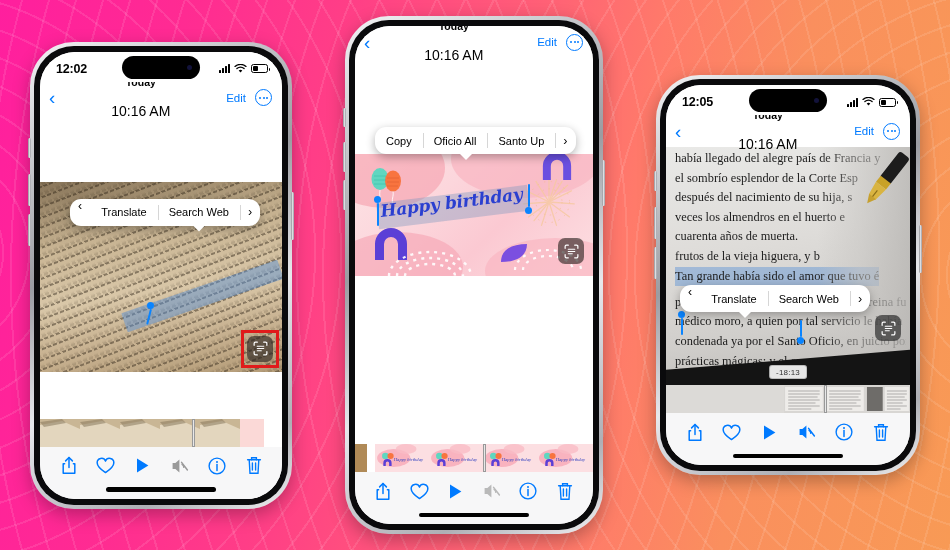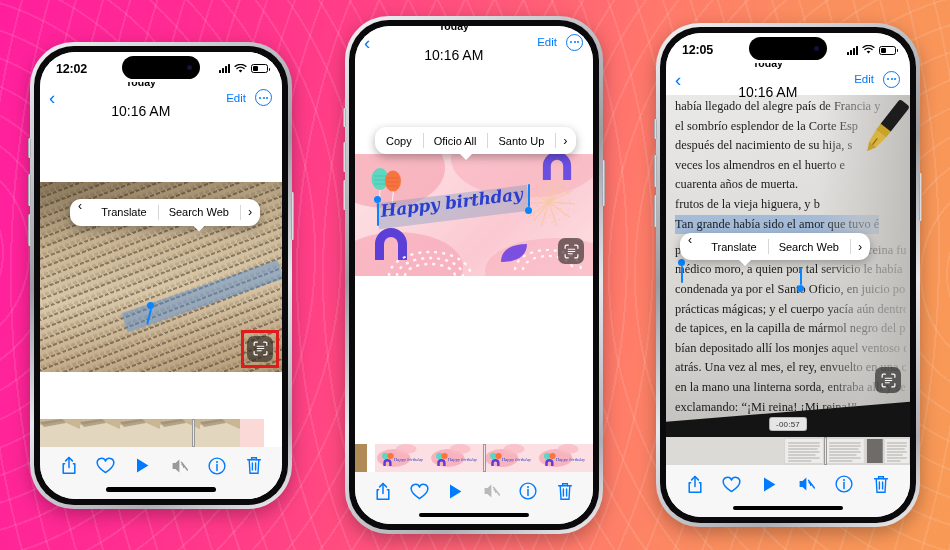--- a/index.html
+++ b/index.html
@@ -39,21 +39,21 @@
   .phone {
     position: relative;
     width: 262px; height: 467px;
     border-radius: 44px;
     background: linear-gradient(150deg,#f2f2f4 0%,#cfd0d4 16%,#9b9ca2 40%,#e7e8ec 62%,#aeafb5 86%,#f0f0f2 100%);
     padding: 4px;
     box-shadow: 0 6px 18px rgba(0,0,0,.28);
     flex: 0 0 auto;
   }
   .phone.p2 { width: 258px; height: 518px; }
-  .phone.p3 { width: 264px; height: 504px; }
+  .phone.p3 { width: 264px; height: 400px; }
   .bezel {
     position: absolute; inset: 4px;
     border-radius: 40px;
     background: #0a0a0c;
     padding: 6px;
   }
   .screen {
     position: absolute; inset: 6px;
     border-radius: 35px;
     overflow: hidden;
@@ -729,21 +729,21 @@
               <div class="handle" style="left:12px; top:164px;">
                 <div class="ball"></div>
                   <div class="stem" style="height:17px;"></div>
               </div>
               <div class="handle" style="left:131px; top:173px;">
                 <div class="stem" style="height:17px;"></div>
                   <div class="ball"></div>
               </div>
 
               <div class="darkband"></div>
-              <div class="timechip">-00:57</div>
+              <div class="timechip">-18:13</div>
 
               <div class="livetext dark" style="right:9px; bottom:44px;">
                 <svg width="15" height="15" viewBox="0 0 16 16">
                   <g stroke="#fff" stroke-width="1.3" fill="none" stroke-linecap="round">
                     <path d="M1.2 4.6V2.6A1.4 1.4 0 0 1 2.6 1.2h2"></path>
                     <path d="M14.8 4.6V2.6a1.4 1.4 0 0 0-1.4-1.4h-2"></path>
                     <path d="M1.2 11.4v2a1.4 1.4 0 0 0 1.4 1.4h2"></path>
                     <path d="M14.8 11.4v2a1.4 1.4 0 0 1-1.4 1.4h-2"></path>
                     <path d="M4.6 5.6h6.8M4.6 8h6.8M4.6 10.4h4.2"></path>
                   </g>

